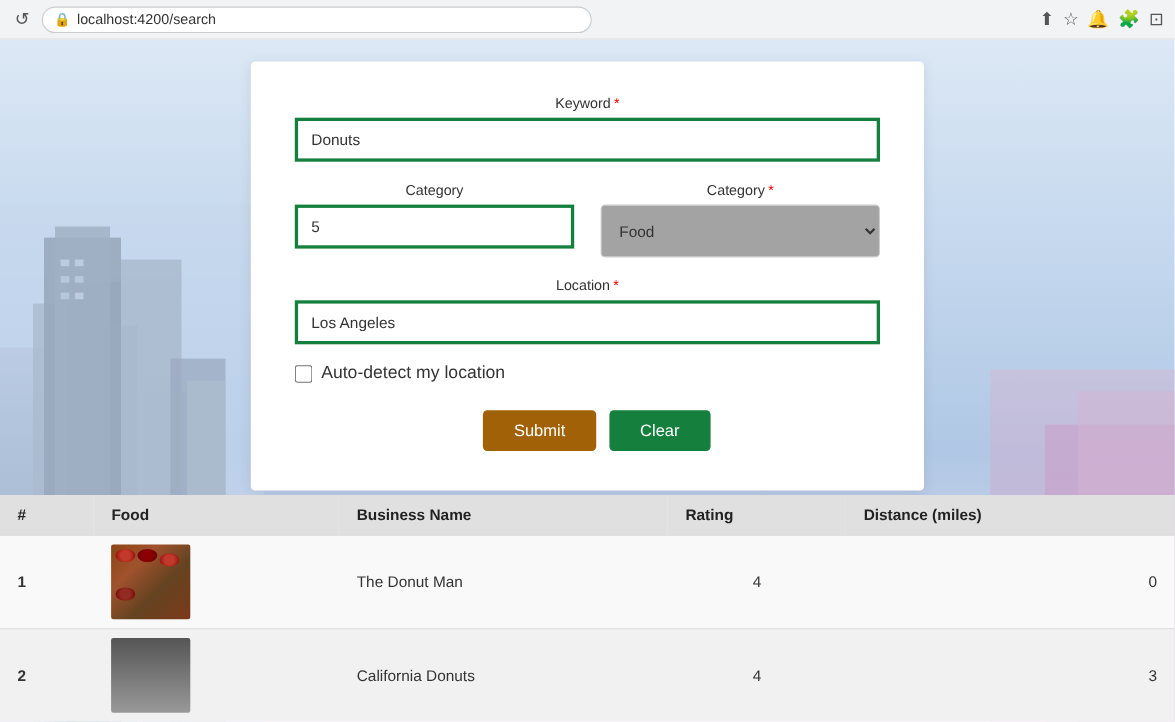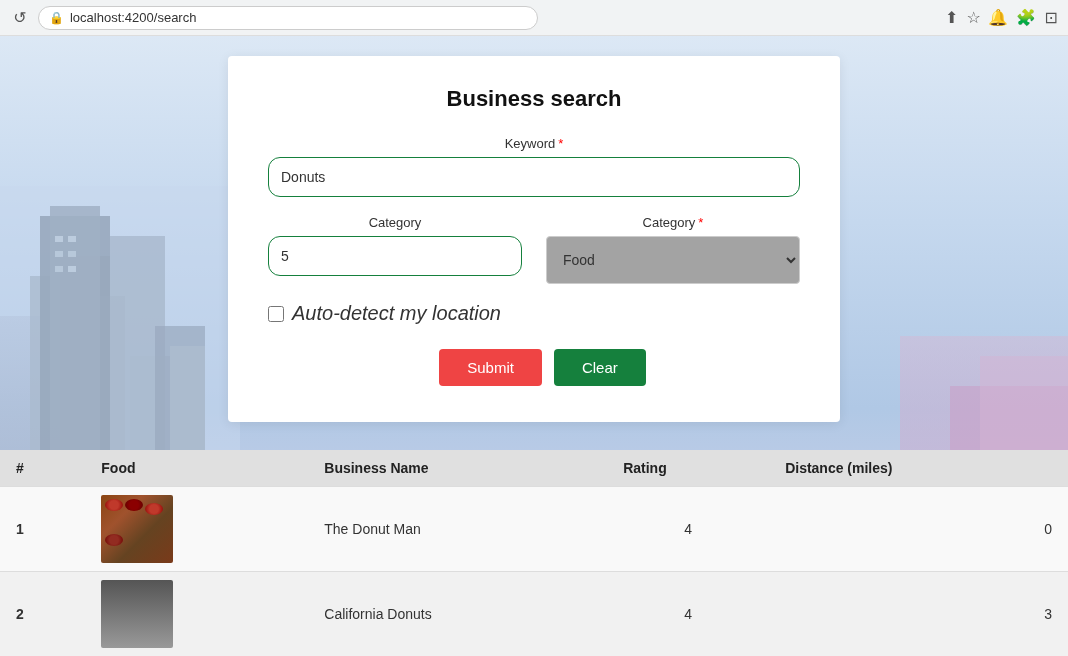--- a/index.html
+++ b/index.html
@@ -125,22 +125,22 @@
     }
 
     .required-star {
       color: red;
       margin-left: 3px;
     }
 
     .form-input {
       width: 100%;
       height: 40px;
-      border: 1px solid #15803d;
-      border-radius: 12px;
+      border: 3px solid #15803d;
+      border-radius: 0;
       padding: 0 12px;
       font-size: 14px;
       color: #333;
       outline: none;
     }
 
     .form-row {
       display: flex;
       gap: 24px;
       margin-bottom: 18px;
@@ -170,33 +170,32 @@
       margin-bottom: 24px;
     }
 
     .checkbox-input {
       width: 16px;
       height: 16px;
       cursor: pointer;
     }
 
     .checkbox-label {
-      font-size: 20px;
-      color: #333;
-      font-style: italic;
+      font-size: 16px;
+      color: #333;
     }
 
     .button-row {
       display: flex;
       justify-content: center;
       gap: 12px;
     }
 
     .btn-submit {
-      background: #ef4444;
+      background: #a16207;
       color: #fff;
       border: none;
       border-radius: 4px;
       padding: 10px 28px;
       font-size: 15px;
       cursor: pointer;
       margin-left: 17px;
     }
 
     .btn-clear {
@@ -349,21 +348,20 @@
       <rect x="950" y="350" width="120" height="270" fill="#c8a0c8" opacity="0.6"></rect>
       <rect x="980" y="320" width="90" height="300" fill="#d4b4d4" opacity="0.5"></rect>
 
       <rect x="130" y="320" width="40" height="300" fill="#aabace" opacity="0.6"></rect>
       <rect x="155" y="290" width="50" height="330" fill="#98a8be" opacity="0.7"></rect>
       <rect x="170" y="310" width="35" height="310" fill="#b0c0d0" opacity="0.6"></rect>
     </svg>
   </div>
 
   <div class="form-card">
-    <h1 class="form-title">Business search</h1>
 
     <div class="form-group">
       <label class="form-label">
         <span>Keyword</span><span class="required-star">*</span>
       </label>
       <input class="form-input" type="text" value="Donuts" placeholder="Keyword" style="">
     </div>
 
     <div class="form-row">
       <div class="form-col">
@@ -377,20 +375,26 @@
         <select class="form-select">
           <option value="Food" selected="">Food</option>
           <option value="Restaurants">Restaurants</option>
           <option value="Shops">Shops</option>
           <option value="Active Life">Active Life</option>
           <option value="Arts &amp; Entertainment">Arts &amp; Entertainment</option>
         </select>
       </div>
     </div>
 
+    <div class="form-group">
+      <label class="form-label">
+        <span>Location</span><span class="required-star">*</span>
+      </label>
+      <input class="form-input" type="text" value="Los Angeles" placeholder="Location" style="">
+    </div>
 
     <div class="checkbox-row">
       <input class="checkbox-input" type="checkbox" style="">
       <label class="checkbox-label">Auto-detect my location</label>
     </div>
 
     <div class="button-row">
       <button class="btn-submit">Submit</button>
       <button class="btn-clear">Clear</button>
     </div>

